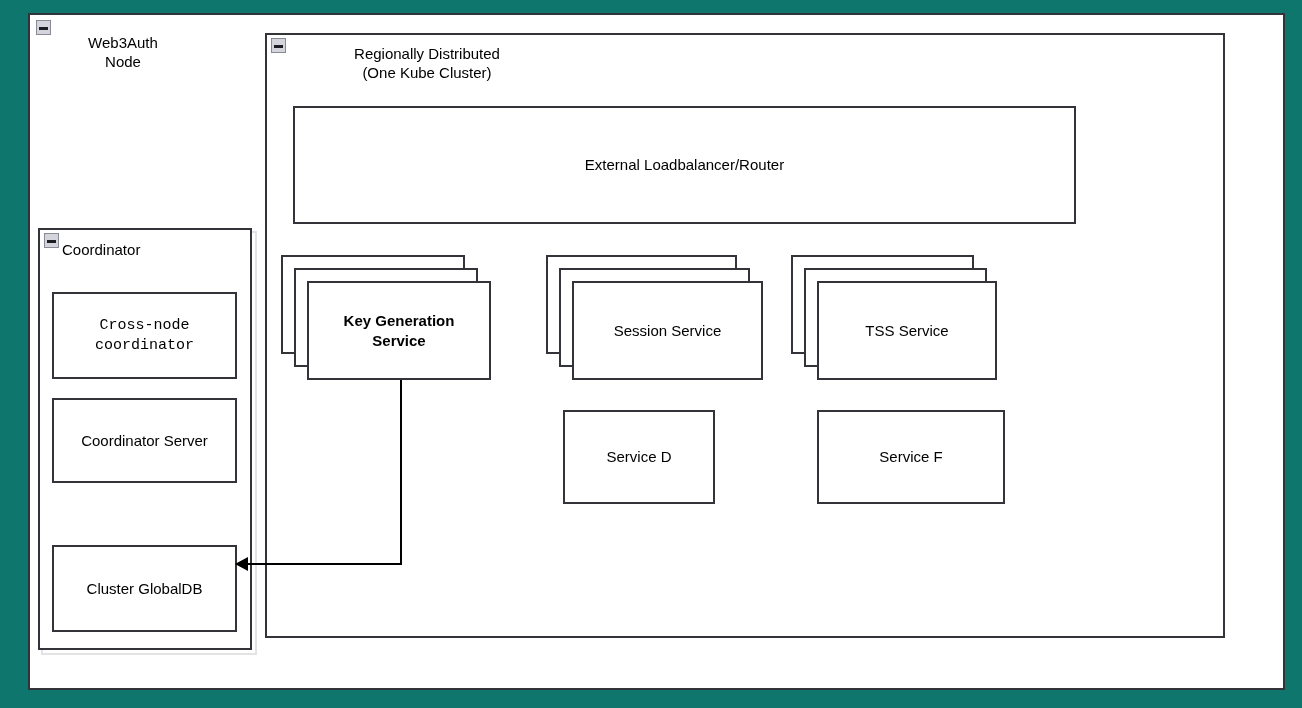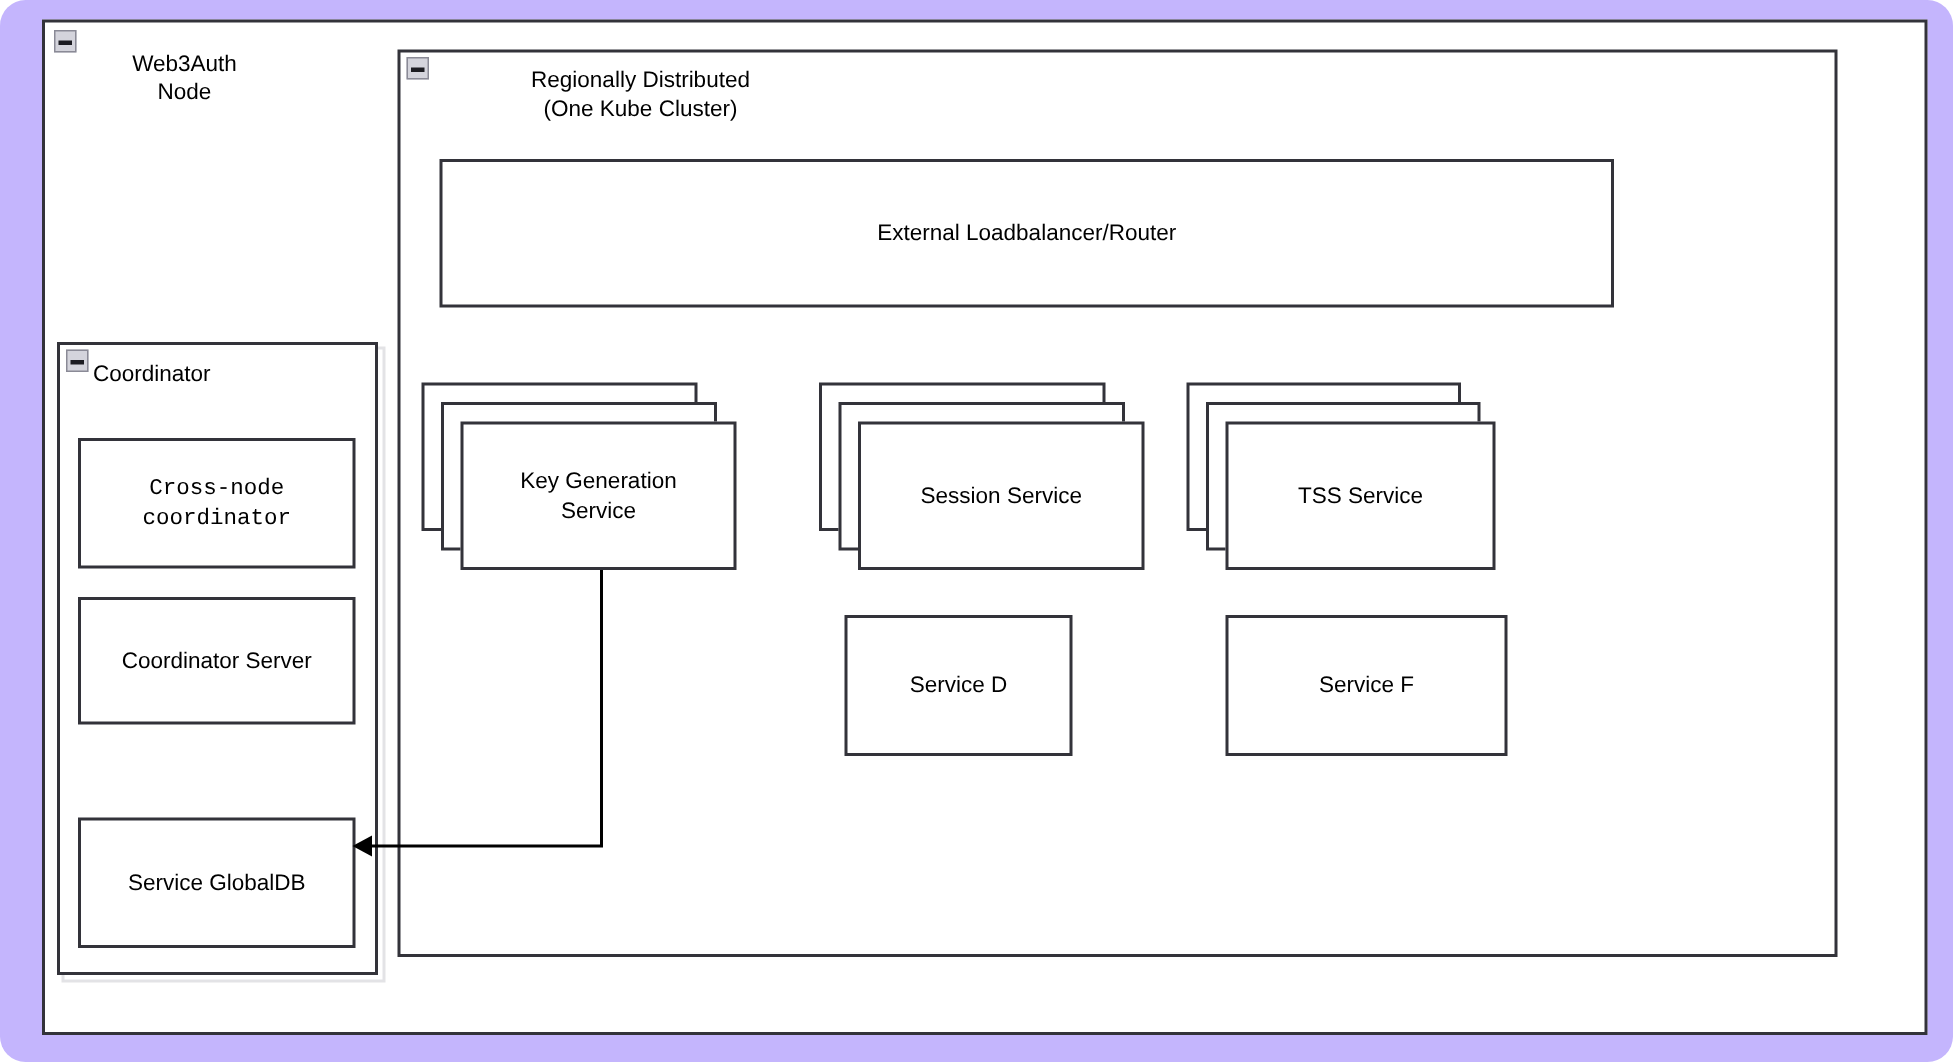--- a/index.html
+++ b/index.html
@@ -5,24 +5,23 @@
 <style>
   html, body {
     margin: 0;
     padding: 0;
     background: #ffffff;
   }
   #canvas {
     position: relative;
     width: 1302px;
     height: 708px;
-    background: #c4b5fd;
+    background: #0f766e;
     font-family: "Liberation Sans", "DejaVu Sans", sans-serif;
     overflow: hidden;
-    border-radius: 17px;
   }
 
   
   .box {
     position: absolute;
     box-sizing: border-box;
     background: #ffffff;
     border: 2px solid #33333a;
   }
   .container-box {
@@ -126,25 +125,25 @@
   <div class="collapse-icon" style="left:36px; top:20px;"></div>
   <div class="container-label" style="left:48px; top:33px; width:150px;">Web3Auth
 Node</div>
 
   <div class="container-box" style="left:265px; top:33px; width:960px; height:605px;">
   </div>
   <div class="collapse-icon" style="left:271px; top:38px;"></div>
   <div class="container-label" style="left:297px; top:44px; width:260px;">Regionally Distributed
 (One Kube Cluster)</div>
 
-  <div class="box" style="left:293px; top:106px; width:783px; height:99px;">
+  <div class="box" style="left:293px; top:106px; width:783px; height:118px;">
     <div class="node-label">External Loadbalancer/Router</div>
   </div>
 
-  <div class="stack" style="left:281px; top:255px; width:210px; height:125px;">
+  <div class="stack" style="left:281px; top:255px; width:210px; height:125px;font-weight:bold;">
     <div class="layer" style="left:0px;  top:0px;  width:184px; height:99px;"></div>
     <div class="layer" style="left:13px; top:13px; width:184px; height:99px;"></div>
     <div class="front" style="left:26px; top:26px; width:184px; height:99px;">
       <div class="node-label">Key Generation
 Service</div>
     </div>
   </div>
 
   <div class="stack" style="left:546px; top:255px; width:175px; height:125px;">
     <div class="layer" style="left:0px;  top:0px;  width:191px; height:99px;"></div>
@@ -178,20 +177,20 @@
   <div class="box" style="left:52px; top:292px; width:185px; height:87px;font-family:Liberation Mono, monospace;">
     <div class="node-label">Cross-node
 coordinator</div>
   </div>
 
   <div class="box" style="left:52px; top:398px; width:185px; height:85px;">
     <div class="node-label">Coordinator Server</div>
   </div>
 
   <div class="box" style="left:52px; top:545px; width:185px; height:87px;">
-    <div class="node-label">Service GlobalDB</div>
+    <div class="node-label">Cluster GlobalDB</div>
   </div>
 
   <div class="edge-line edge-v" style="left:400px; top:380px; height:184px;"></div>
   <div class="edge-line edge-h" style="left:247px; top:563px; width:155px;"></div>
   <div class="arrow-head" style="left:235px; top:557px;"></div>
 
 </div>
 
 </body></html>

